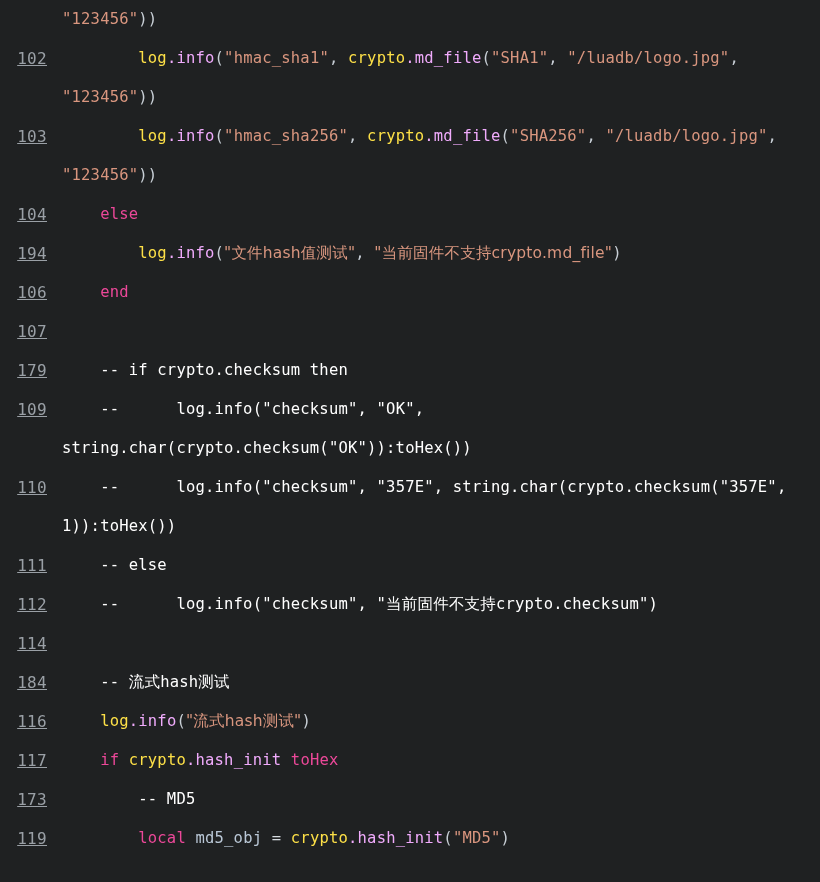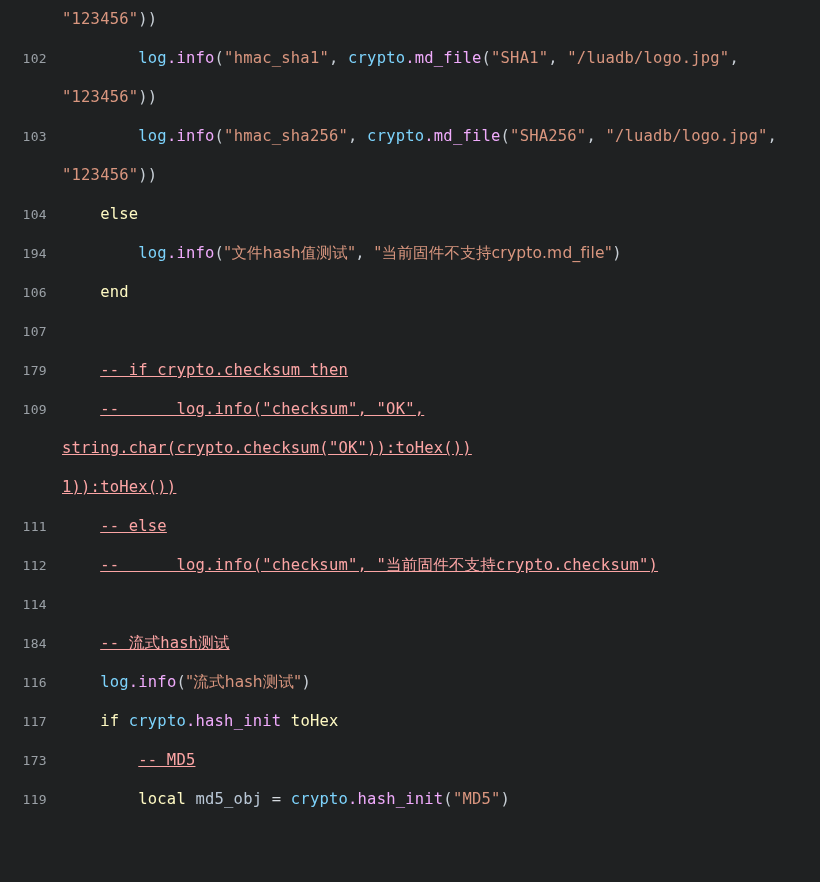--- a/index.html
+++ b/index.html
@@ -31,24 +31,25 @@
     box-sizing: border-box;
   }
 
   .gutter {
     flex: 0 0 62px;
     width: 62px;
     text-align: right;
     padding-right: 15px;
     box-sizing: border-box;
     color: #9aa0a6;
-    font-size: 13px;
+    font-size: 16px;
     line-height: 39px;
     letter-spacing: 0.3px;
     user-select: none;
+    text-decoration: underline;
   }
 
   .line-content {
     flex: 1 1 auto;
     font-size: 15.5px;
     line-height: 39px;
     white-space: pre-wrap;
     word-break: break-word;
     padding-left: 0;
     color: #d8dee9;
@@ -64,25 +65,25 @@
   }
   .wrap-line .gutter {
     color: transparent;
   }
   .wrap-line .line-content {
     padding-left: 0;
   }
 
   
   .t-plain    { color: #d6dbe0; }
-  .t-obj      { color: #7dd3fc; }   
+  .t-obj      { color: #fde047; }   
   .t-prop     { color: #f0abfc; }   
   .t-str      { color: #d9967f; }   
-  .t-kw       { color: #fef9c3; }   
-  .t-comment  { color: #fca5a5; text-decoration: underline; }   
+  .t-kw       { color: #ec4899; }   
+  .t-comment  { color: #ffffff; }   
   .t-punct    { color: #c8cfd6; }
   .t-var      { color: #b9c7d6; }
 
   .cjk {
     font-family: "DejaVu Sans", "Liberation Sans", sans-serif;
   }
 </style>
 </head>
 <body>
 
@@ -129,20 +130,24 @@
         <div class="line-content"><span class="t-plain">    </span><span class="t-comment">-- if crypto.checksum then</span></div>
       </div>
       <div class="code-line">
         <div class="gutter">109</div>
         <div class="line-content"><span class="t-plain">    </span><span class="t-comment">--      log.info("checksum", "OK",</span></div>
       </div>
       <div class="wrap-line">
         <div class="gutter"></div>
         <div class="line-content"><span class="t-comment">string.char(crypto.checksum("OK")):toHex())</span></div>
       </div>
+      <div class="code-line">
+        <div class="gutter">110</div>
+        <div class="line-content"><span class="t-plain">    </span><span class="t-comment">--      log.info("checksum", "357E", string.char(crypto.checksum("357E",</span></div>
+      </div>
       <div class="wrap-line">
         <div class="gutter"></div>
         <div class="line-content"><span class="t-comment">1)):toHex())</span></div>
       </div>
       <div class="code-line">
         <div class="gutter">111</div>
         <div class="line-content"><span class="t-plain">    </span><span class="t-comment">-- else</span></div>
       </div>
       <div class="code-line">
         <div class="gutter">112</div>

